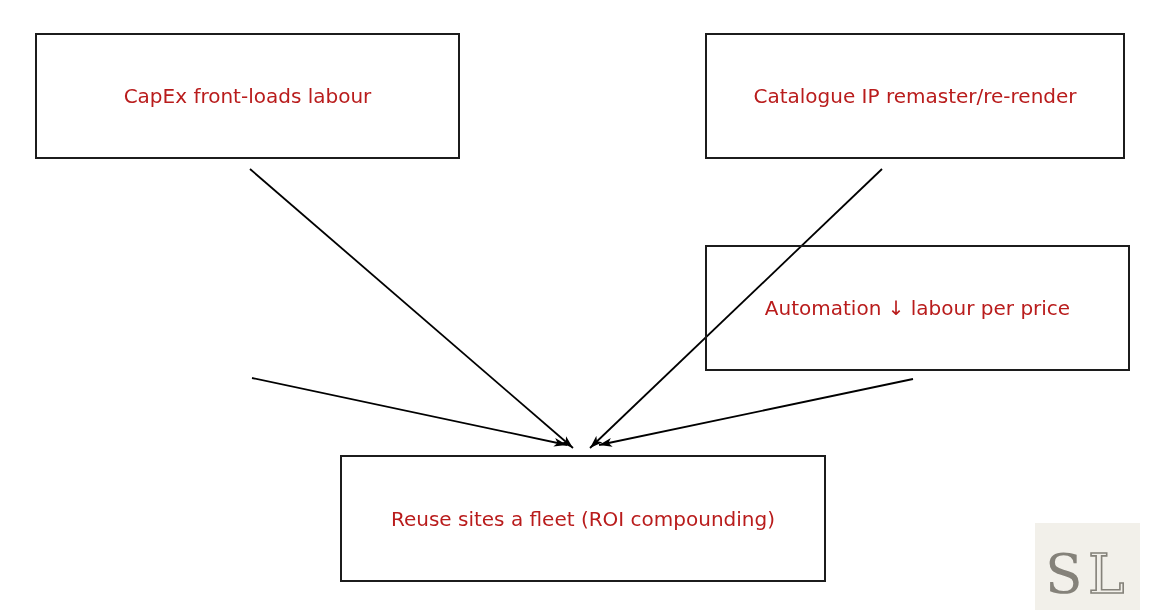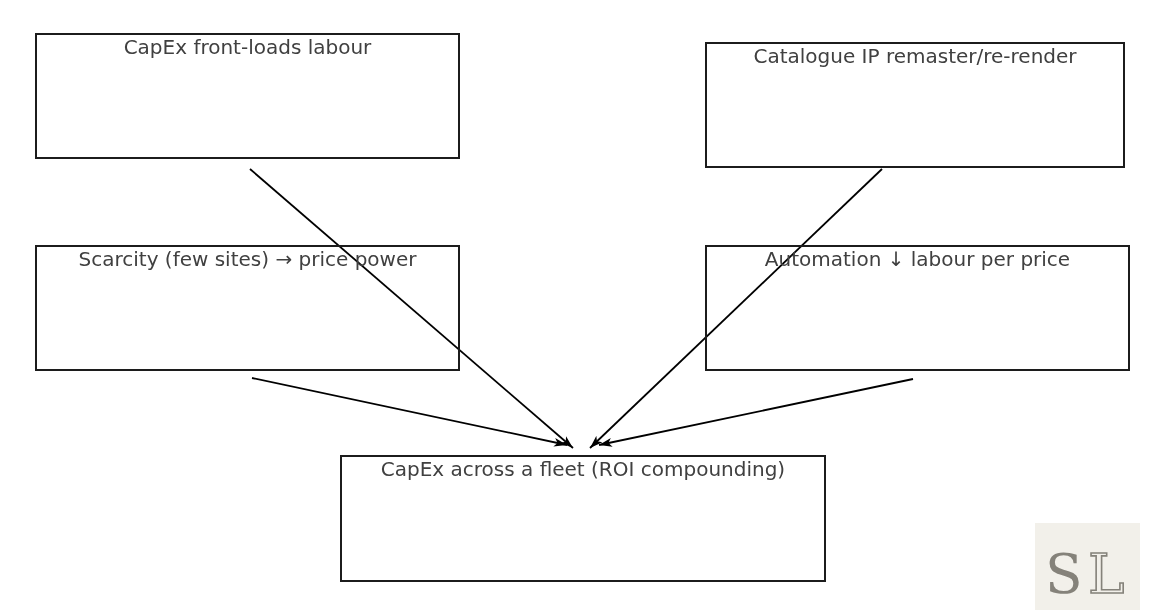--- a/index.html
+++ b/index.html
@@ -20,29 +20,30 @@
     width: 1158px;
     height: 610px;
     background: #ffffff;
   }
   .node-box {
     position: absolute;
     box-sizing: border-box;
     border: 2px solid #1c1c1c;
     background: #ffffff;
     display: flex;
+    align-items: center;
     justify-content: center;
     text-align: center;
     font-size: 20px;
-    color: #404040;
+    color: #b91c1c;
     line-height: 1.2;
     z-index: 2;
   }
   .box-capex      { left: 35px;  top: 33px;  width: 425px; height: 126px; }
-  .box-catalogue  { left: 705px; top: 42px;  width: 420px; height: 126px; }
+  .box-catalogue  { left: 705px; top: 33px;  width: 420px; height: 126px; }
   .box-scarcity   { left: 35px;  top: 245px; width: 425px; height: 126px; background: transparent; }
   .box-automation { left: 705px; top: 245px; width: 425px; height: 126px; background: transparent; }
   .box-reuse      { left: 340px; top: 455px; width: 486px; height: 127px; }
   .arrow-layer {
     position: absolute;
     left: 0; top: 0;
     width: 1158px;
     height: 610px;
     z-index: 1;
     pointer-events: none;
@@ -89,30 +90,27 @@
   </svg>
 
   <div class="node-box box-capex">
     <span>CapEx front-loads labour</span>
   </div>
 
   <div class="node-box box-catalogue">
     <span>Catalogue IP remaster/re-render</span>
   </div>
 
-  <div class="node-box box-scarcity">
-    <span>Scarcity (few sites) → price power</span>
-  </div>
 
   <div class="node-box box-automation">
     <span>Automation ↓ labour per price</span>
   </div>
 
   <div class="node-box box-reuse">
-    <span>CapEx across a fleet (ROI compounding)</span>
+    <span>Reuse sites a fleet (ROI compounding)</span>
   </div>
 
   <div class="logo-badge">
     <svg width="105" height="87" viewBox="0 0 105 87" xmlns="http://www.w3.org/2000/svg">
       <text class="logo-letter-s" x="10" y="70" fill="#85827a">S</text>
       <text class="logo-letter-l" x="53" y="70" fill="#f2f0ea" stroke="#85827a" stroke-width="1.6">L</text>
     </svg>
   </div>
 
 </div>

